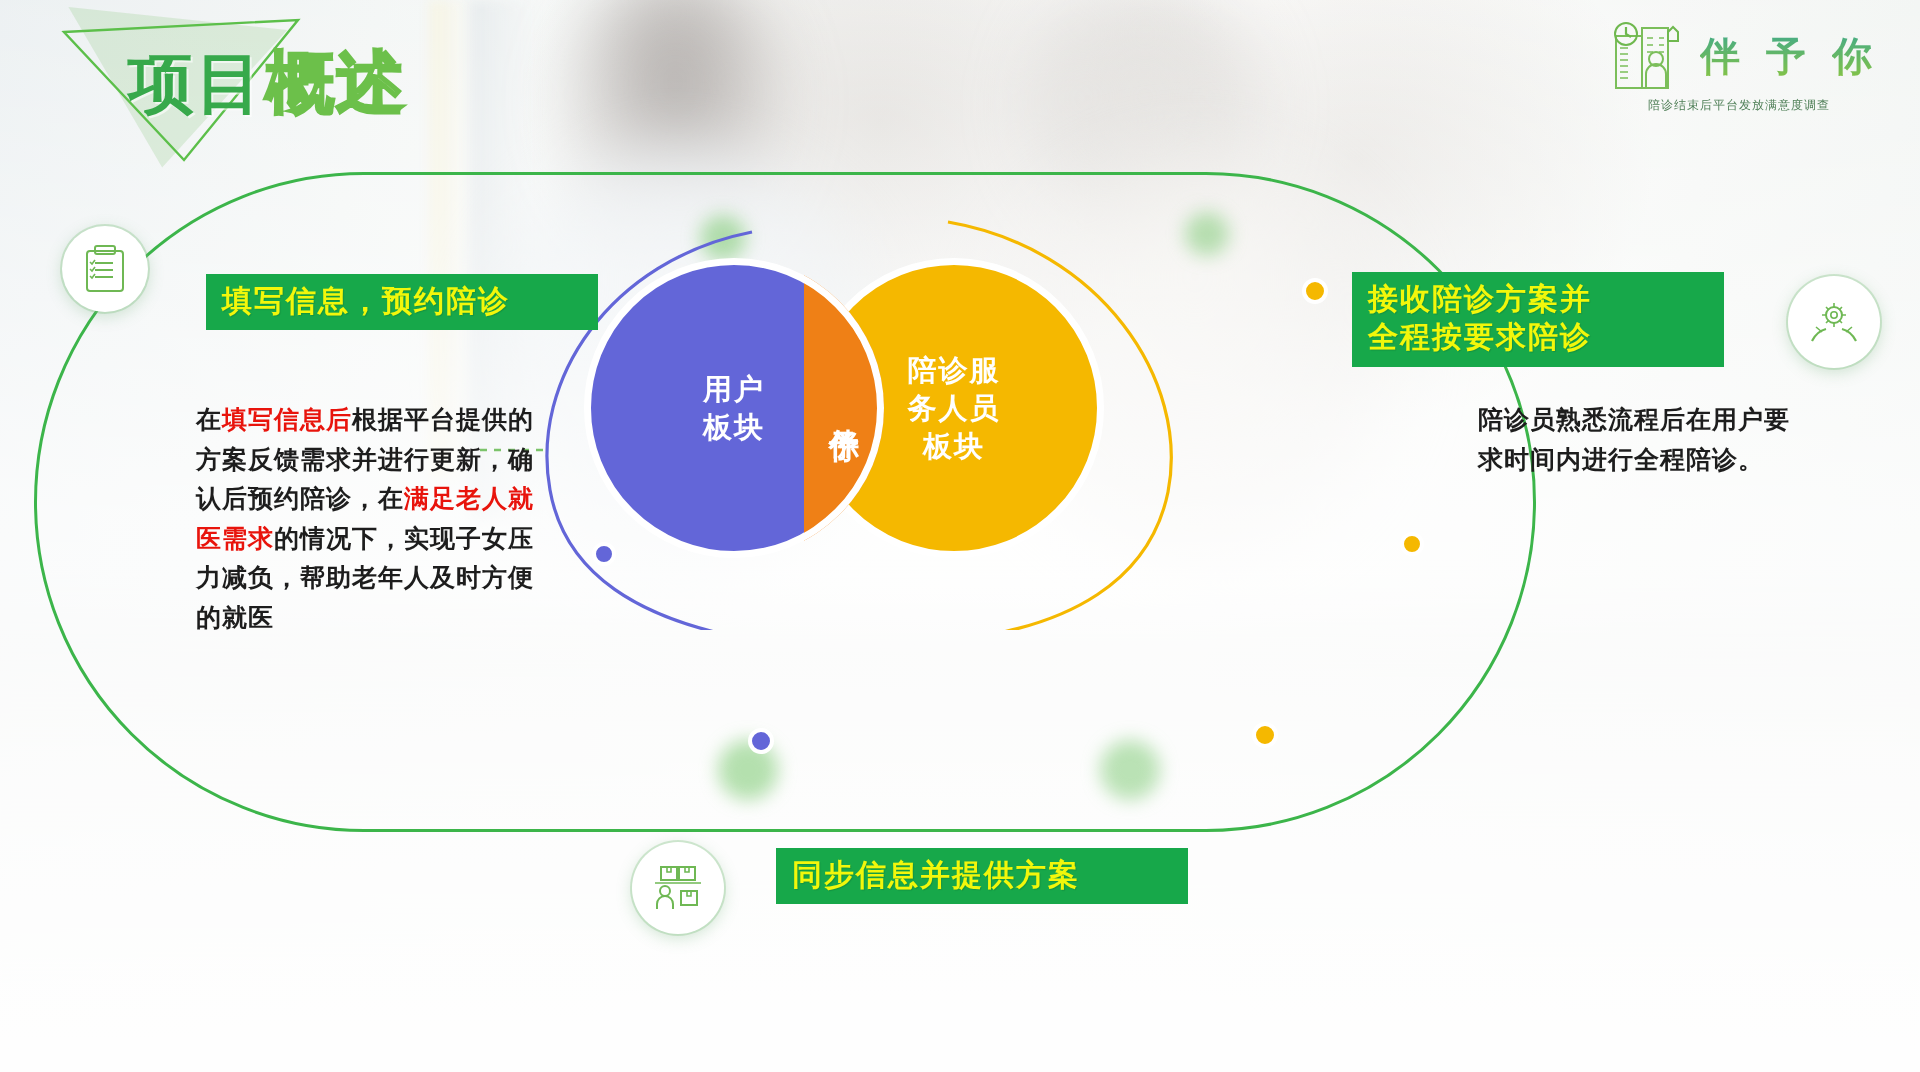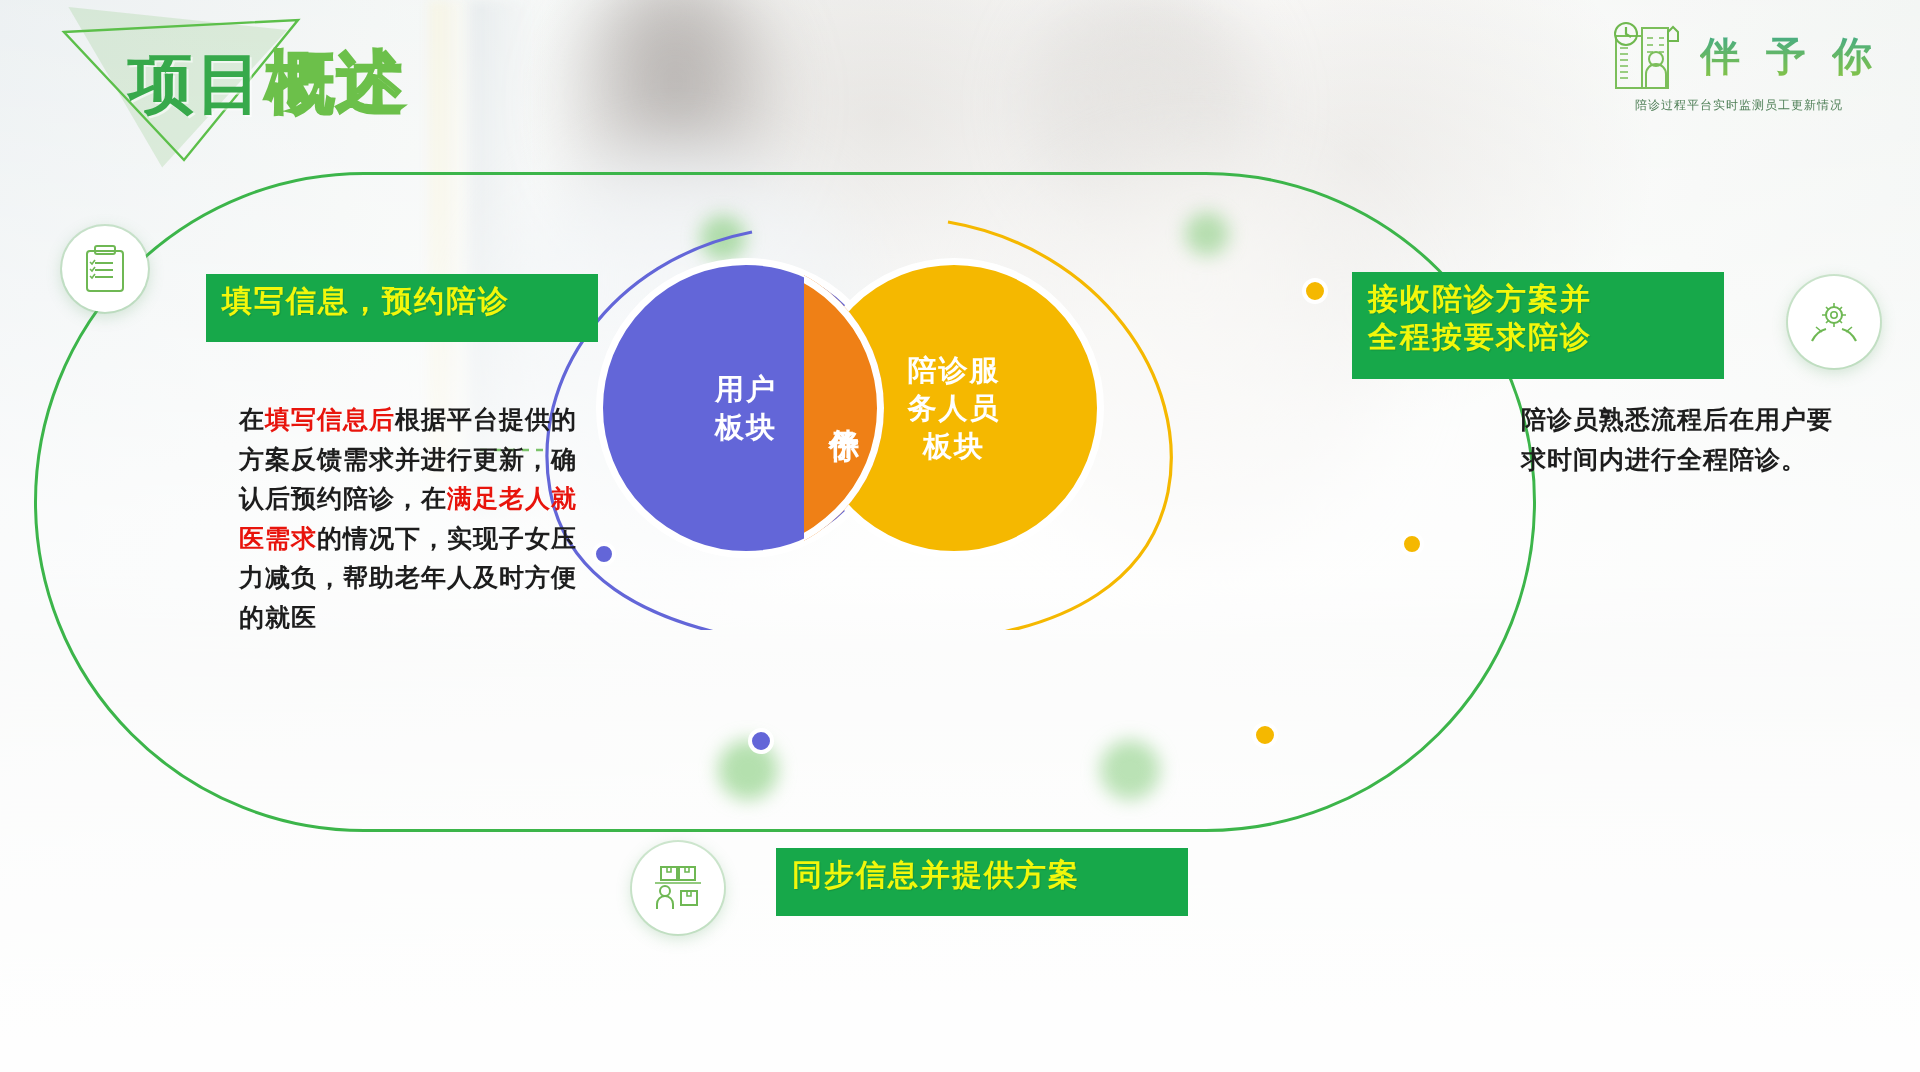--- a/index.html
+++ b/index.html
@@ -41,45 +41,45 @@
   .logo-tag{margin-top:3px;font-size:12px;color:#4f7f57;letter-spacing:1px;}
 
   
   .track{position:absolute;left:34px;top:172px;width:1502px;height:660px;
     border:3px solid #3CB54A;border-radius:330px;box-sizing:border-box;}
 
   
   .venn{position:absolute;left:584px;top:258px;width:520px;height:300px;}
   .circle{position:absolute;top:0;width:300px;height:300px;border-radius:50%;
     border:7px solid #ffffff;box-sizing:border-box;display:flex;align-items:center;justify-content:center;}
-  .c-left{left:12px;background:#6366D8;}
+  .c-left{left:0;background:#6366D8;}
   .c-right{left:220px;background:#F5B800;}
   .circle .lbl{color:#fff;font-size:29px;font-weight:bold;line-height:1.32;text-align:center;letter-spacing:2px;}
   .lens{position:absolute;left:220px;top:0;width:80px;height:300px;overflow:hidden;}
   .lens-in{position:absolute;left:-220px;top:0;width:300px;height:300px;border-radius:50%;background:#EF8016;
     box-shadow:0 0 0 7px #fff inset;}
   .lens-txt{position:absolute;left:220px;top:0;width:80px;height:300px;display:flex;align-items:center;justify-content:center;}
   .lens-txt span{color:#fff;font-size:30px;font-weight:bold;line-height:1.26;text-align:center;writing-mode:vertical-rl;letter-spacing:2px;}
 
   
   .arcs{position:absolute;left:460px;top:190px;width:780px;height:440px;}
   .dot{position:absolute;border-radius:50%;box-sizing:border-box;}
   .dot-b{background:#6366D8;border:4px solid #fff;}
   .dot-y{background:#F5B800;border:4px solid #fff;}
 
   
   .glow{position:absolute;border-radius:50%;filter:blur(9px);}
 
   
-  .badge{position:absolute;background:#17A84A;padding:8px 16px 22px;}
+  .badge{position:absolute;background:#17A84A;padding:8px 16px 10px;}
   .badge span{display:block;color:#F2F70B;font-size:30px;font-weight:bold;line-height:1.28;letter-spacing:2px;
     text-shadow:1px 1px 1px rgba(0,0,0,.12);}
 
   
-  .para{position:absolute;color:#1d1d1d;font-size:25px;font-weight:bold;line-height:1.58;letter-spacing:1px;margin-left:43px;}
+  .para{position:absolute;color:#1d1d1d;font-size:25px;font-weight:bold;line-height:1.58;letter-spacing:1px;}
   .para .hl{color:#E8140C;}
 
   
   .icon-badge{position:absolute;width:86px;height:86px;border-radius:50%;background:#fff;
     box-shadow:0 0 0 2px rgba(120,190,120,.30), 0 4px 16px rgba(100,170,110,.30);
     display:flex;align-items:center;justify-content:center;}
   .icon-badge.wide{width:92px;height:92px;}
 </style>
 </head>
 <body>
@@ -119,21 +119,21 @@
           <circle cx="50" cy="41" r="7"></circle>
           <path d="M40 70 v-14 a10 10 0 0 1 20 0 v14"></path>
         </g>
       </svg>
       <div class="logo-word">
         <span>伴</span>
         <span>予</span>
         <span>你</span>
       </div>
     </div>
-    <div class="logo-tag">陪诊过程平台实时监测员工更新情况</div>
+    <div class="logo-tag">陪诊结束后平台发放满意度调查</div>
   </div>
 
   <div class="track"></div>
 
   <div class="glow" style="left:700px;top:215px;width:46px;height:46px;background:rgba(120,200,110,.55);"></div>
   <div class="glow" style="left:1185px;top:212px;width:44px;height:44px;background:rgba(120,200,110,.5);"></div>
   <div class="glow" style="left:718px;top:740px;width:60px;height:60px;background:rgba(120,200,110,.55);"></div>
   <div class="glow" style="left:1100px;top:740px;width:60px;height:60px;background:rgba(120,200,110,.5);"></div>
 
   <svg class="arcs" viewBox="0 0 780 440" fill="none">

